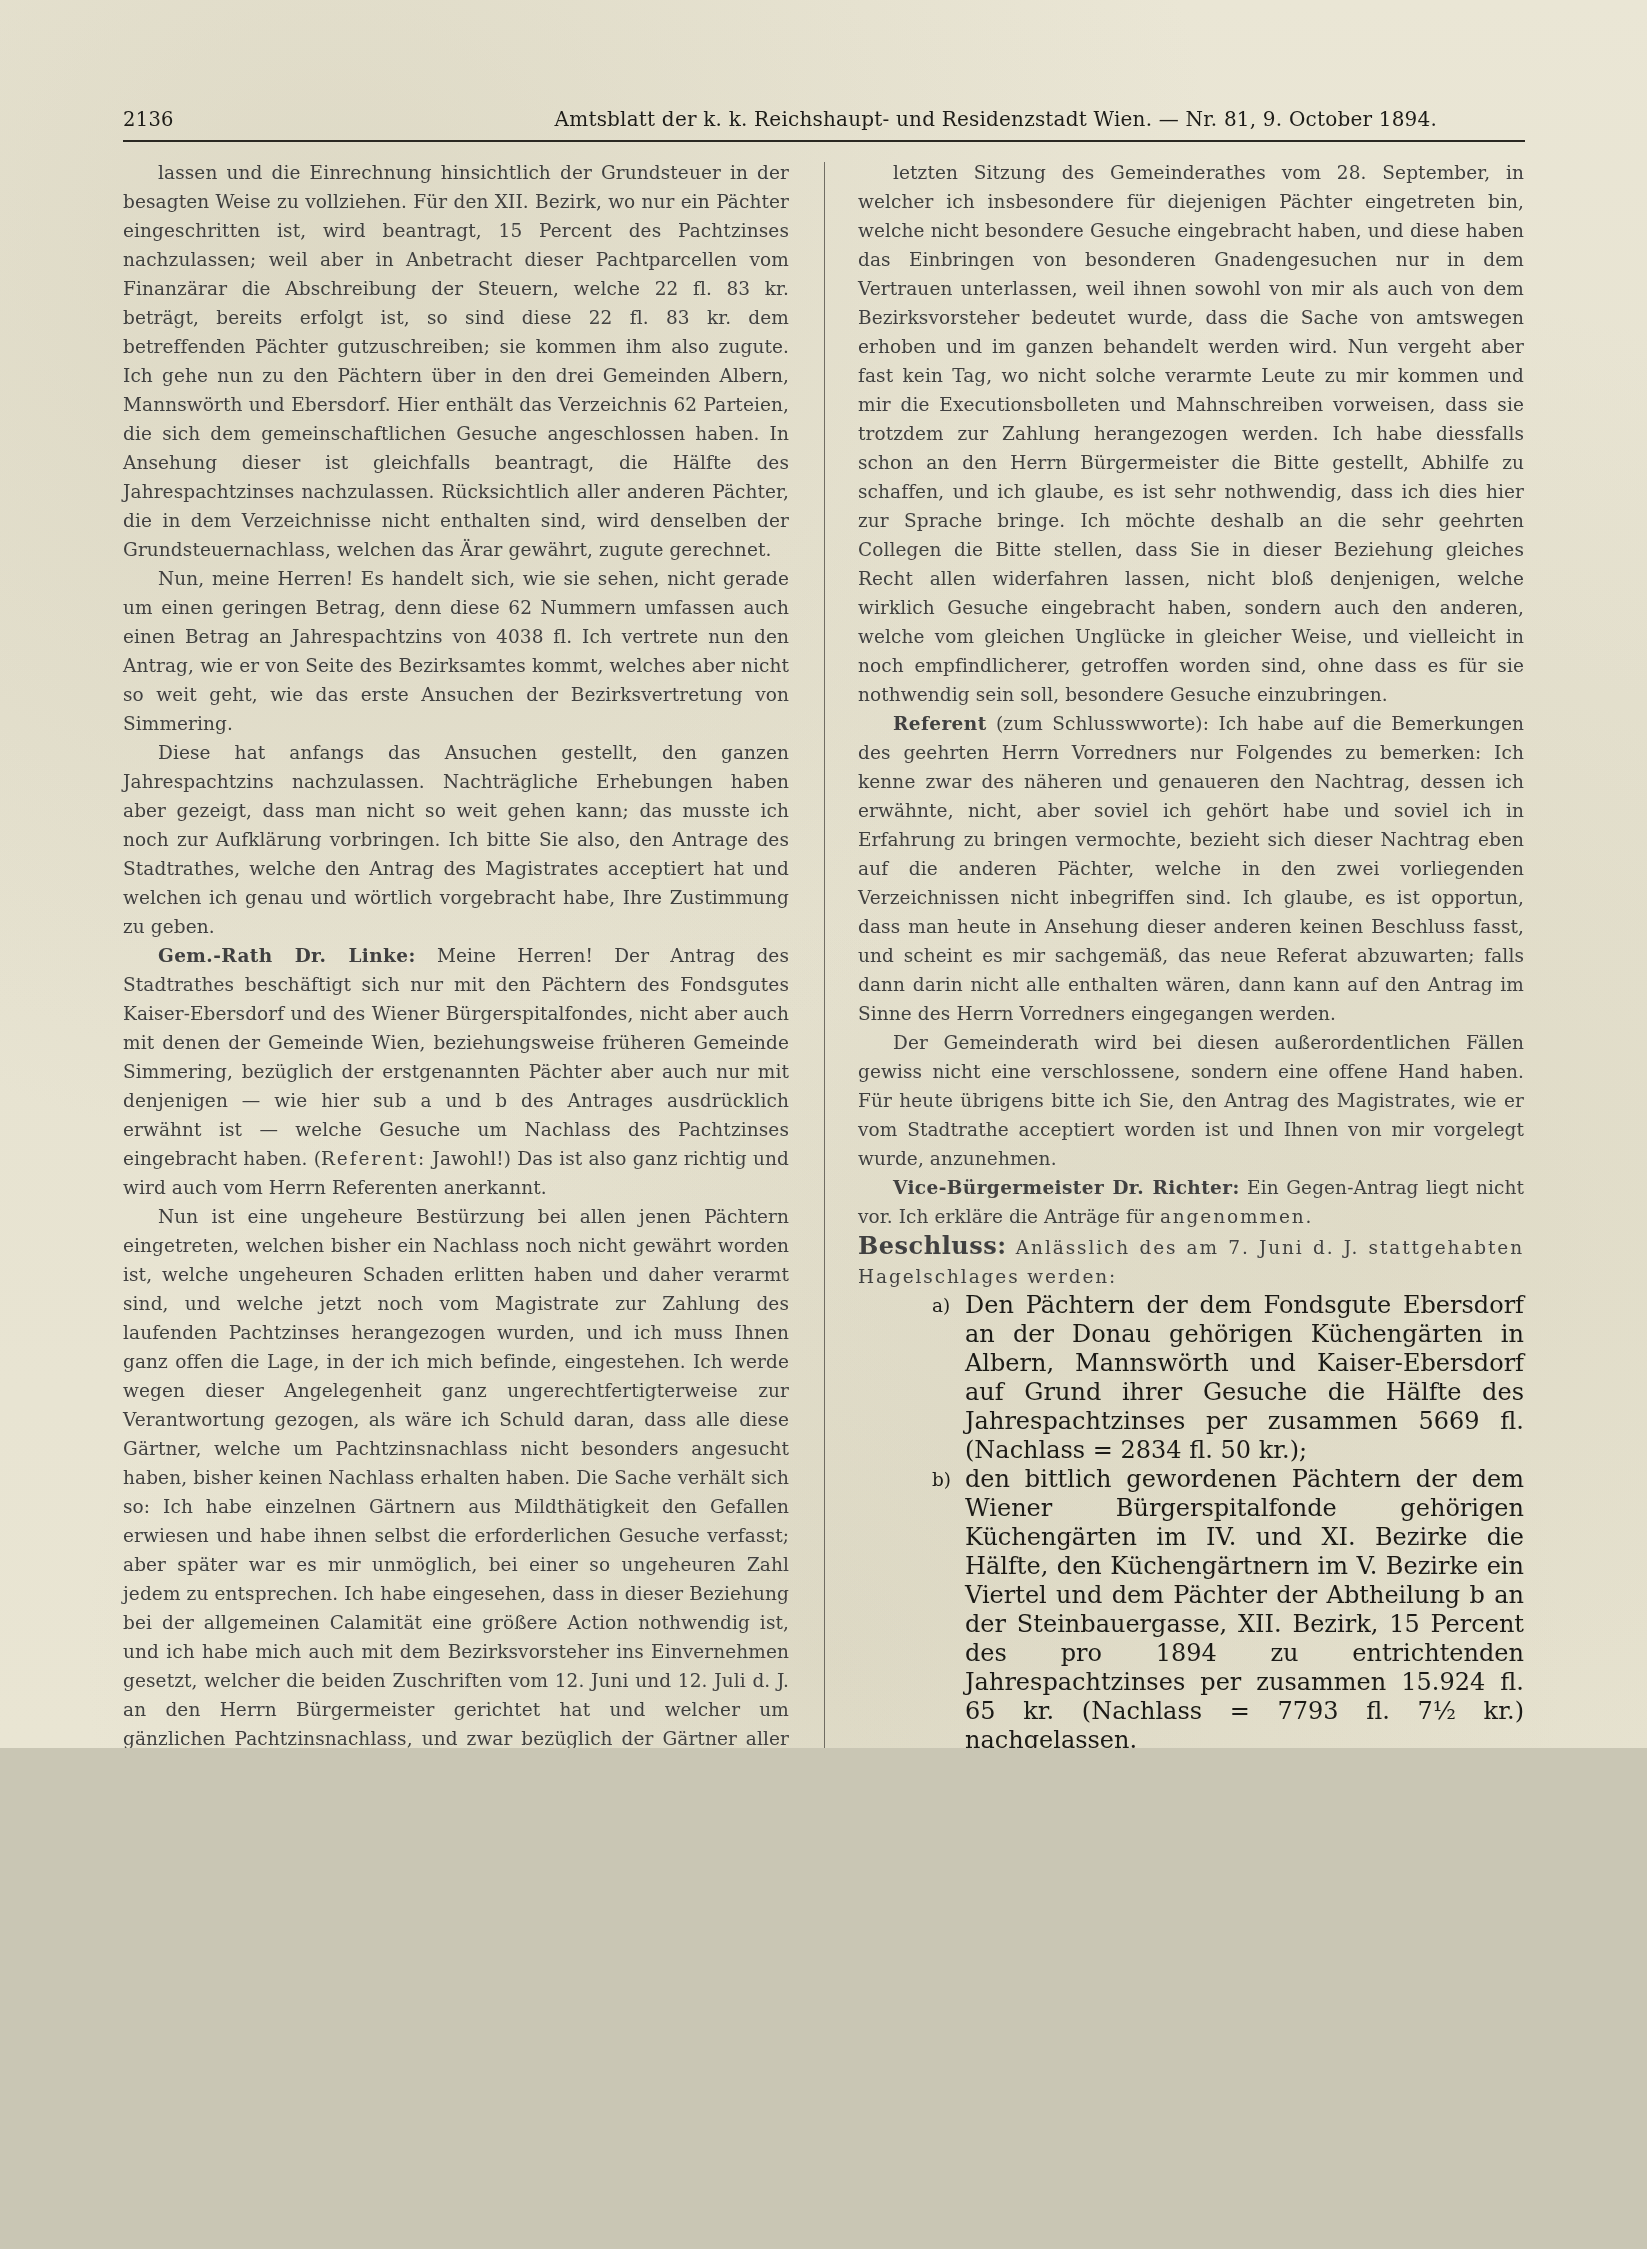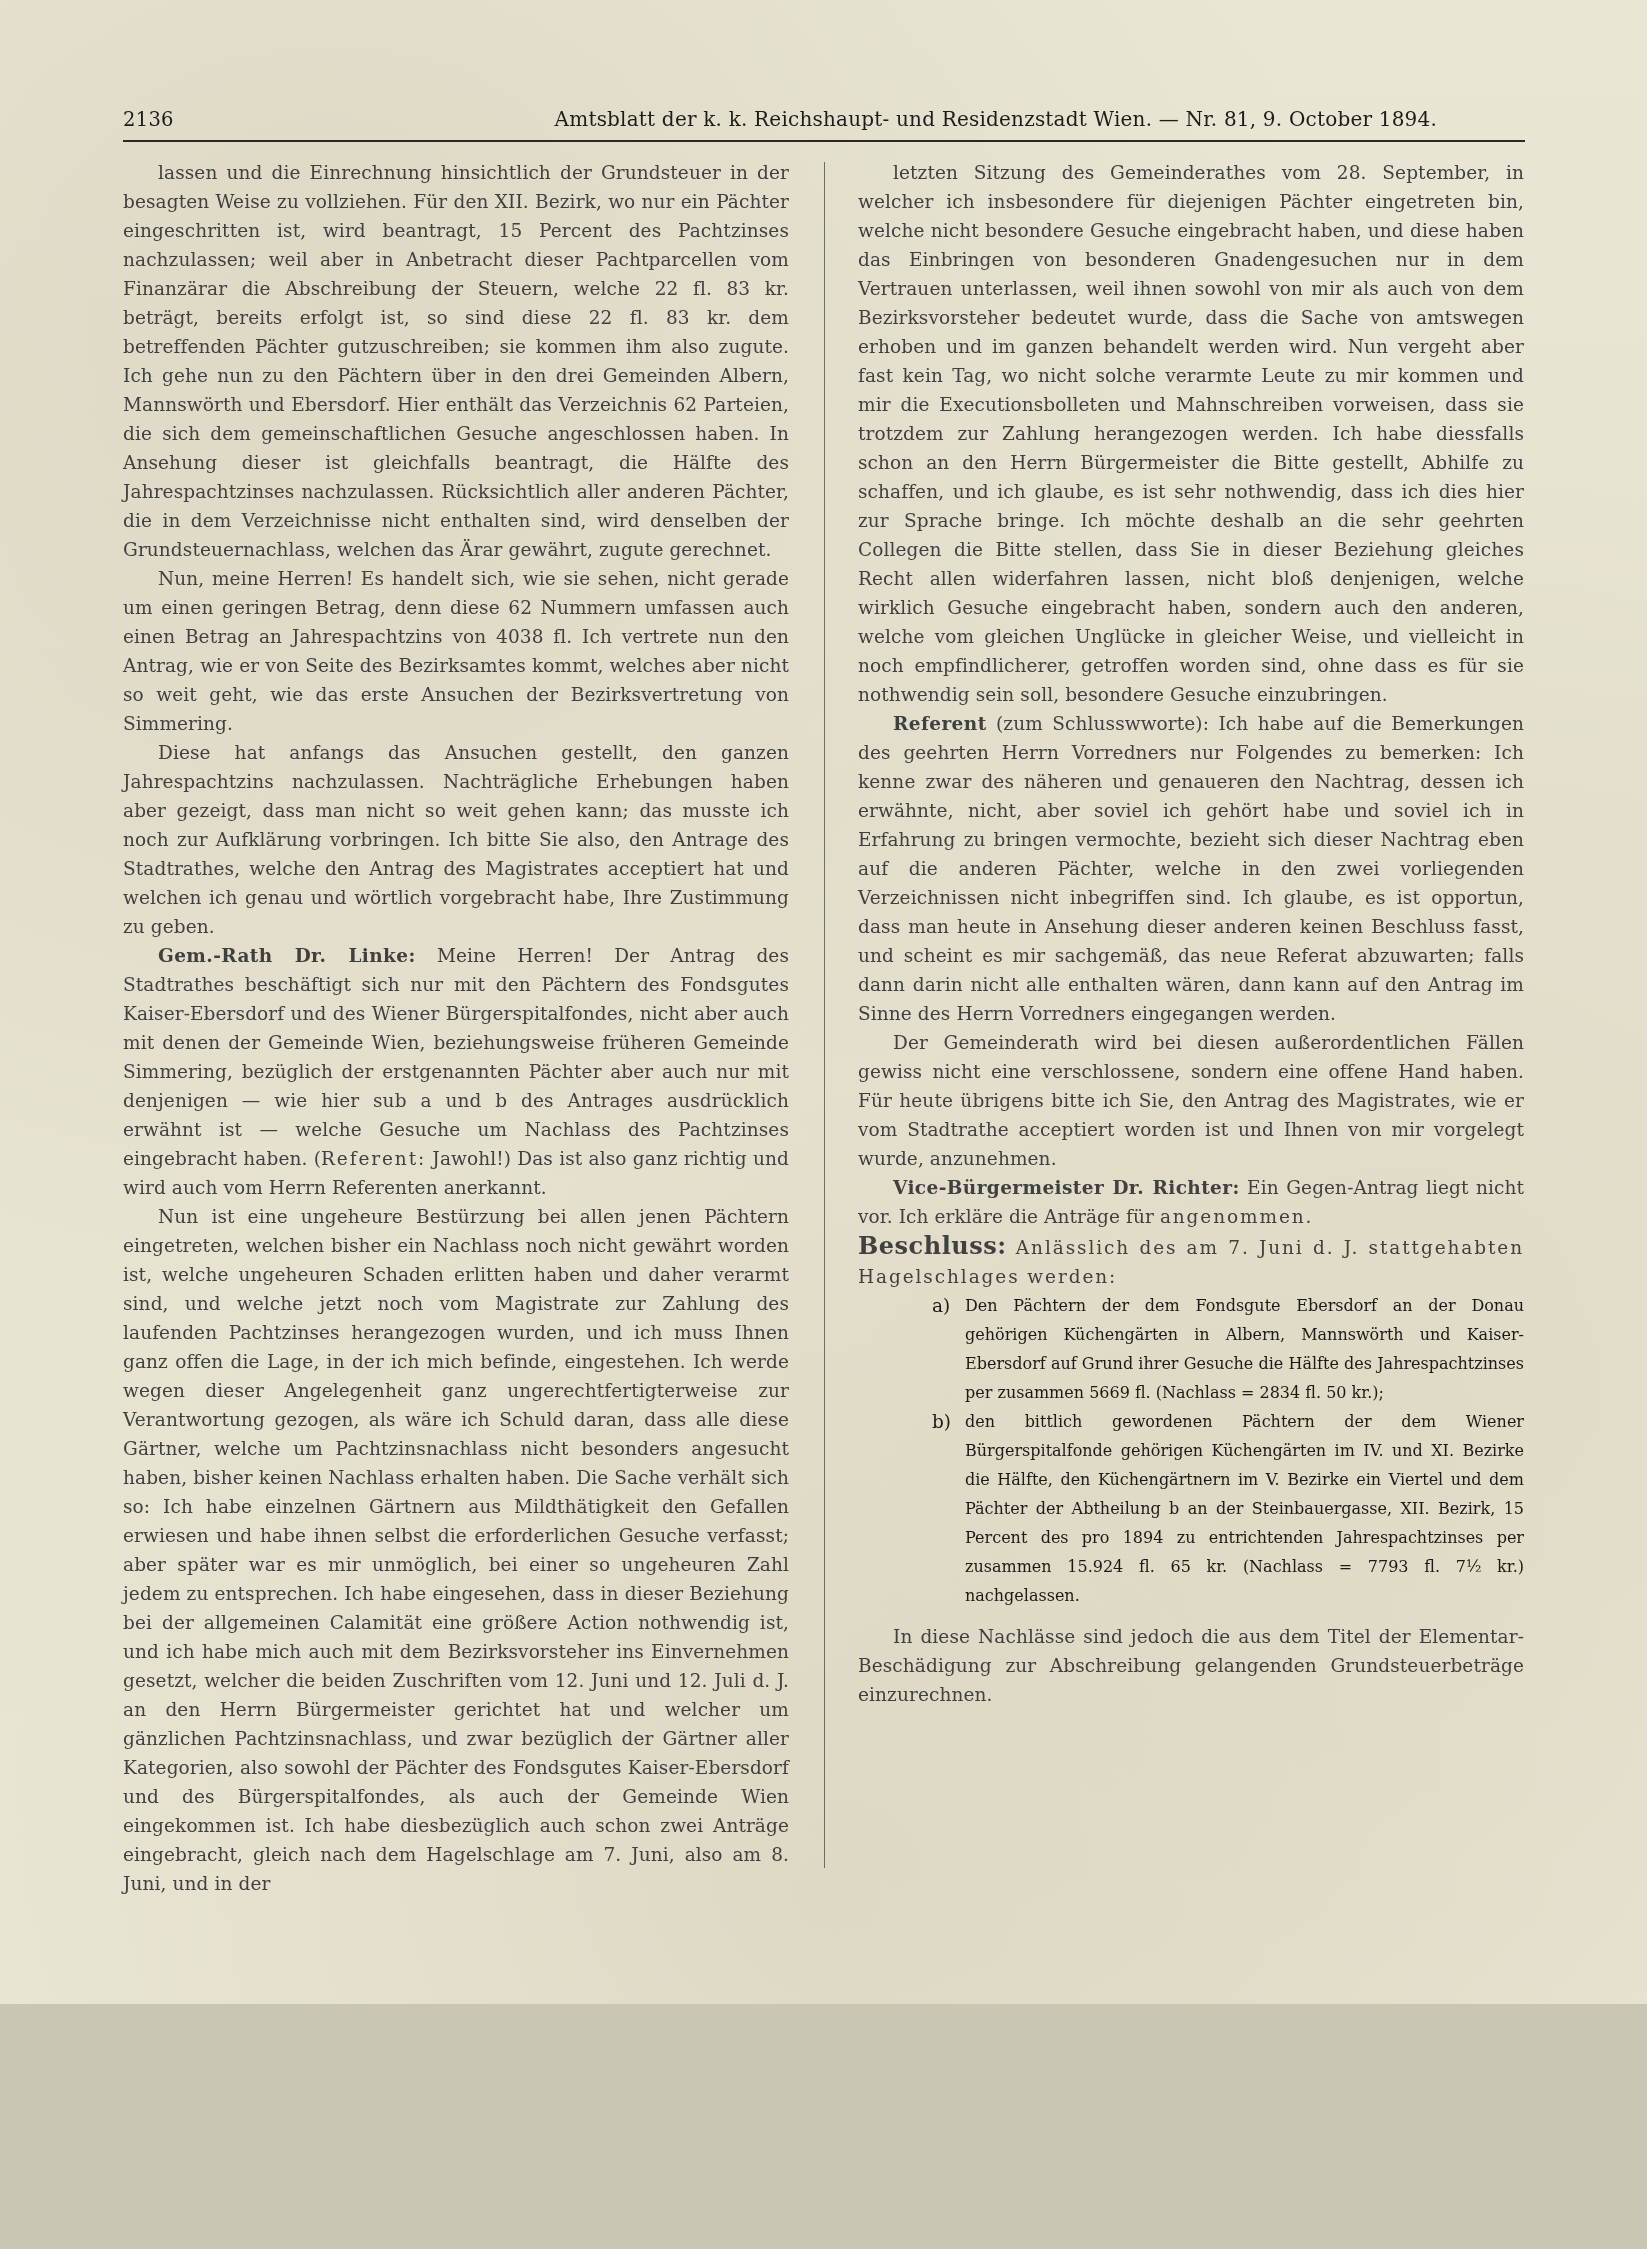--- a/index.html
+++ b/index.html
@@ -6,21 +6,21 @@
     margin: 0;
     padding: 0;
     background: #c9c6b4;
   }
   body {
     font-family: "DejaVu Serif", serif;
   }
   .page {
     position: relative;
     width: 1648px;
-    height: 2004px;
+    height: 1748px;
     background: #e8e4d2;
     box-sizing: border-box;
     overflow: hidden;
   }
   
   .paper-texture {
     position: absolute;
     inset: 0;
     background:
       radial-gradient(circle at 20% 15%, rgba(200,195,170,0.35) 0%, rgba(200,195,170,0) 45%),
@@ -124,21 +124,21 @@
   }
   .list-marker {
     width: 33px;
     flex: none;
     font-size: 18.5px;
     line-height: 29px;
     color: #1b1a16;
   }
   .list-body {
     flex: 1;
-    font-size: 16px;
+    font-size: 24px;
     line-height: 29px;
     text-align: justify;
     color: #1b1a16;
     text-indent: 0;
   }
 </style>
 </head>
 <body>
 
 <div class="page">

